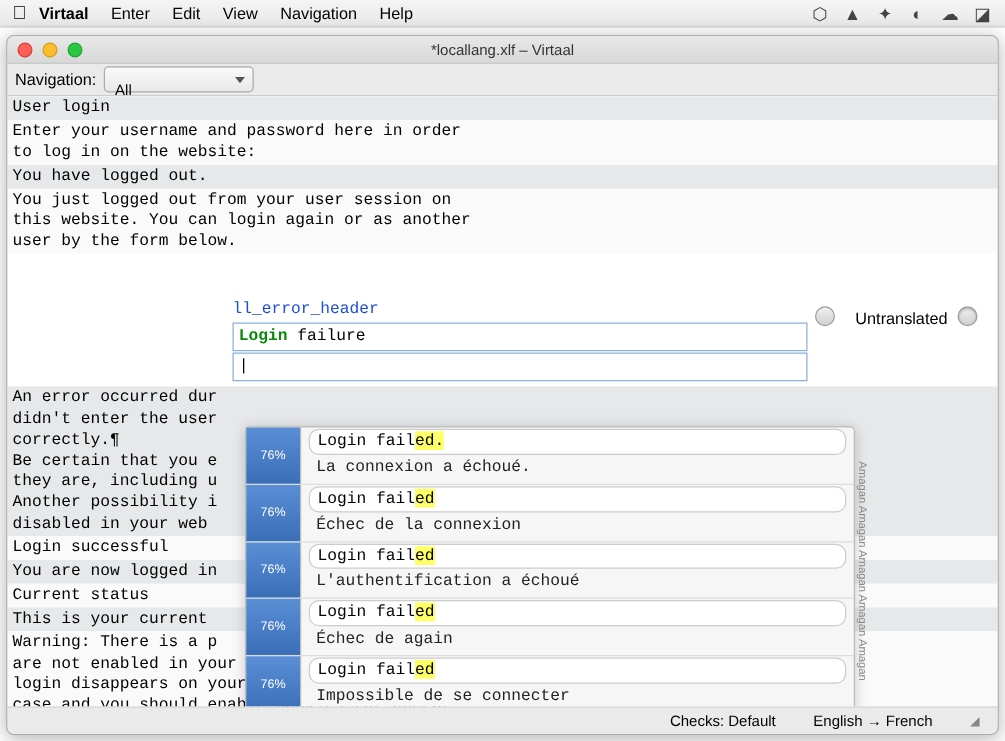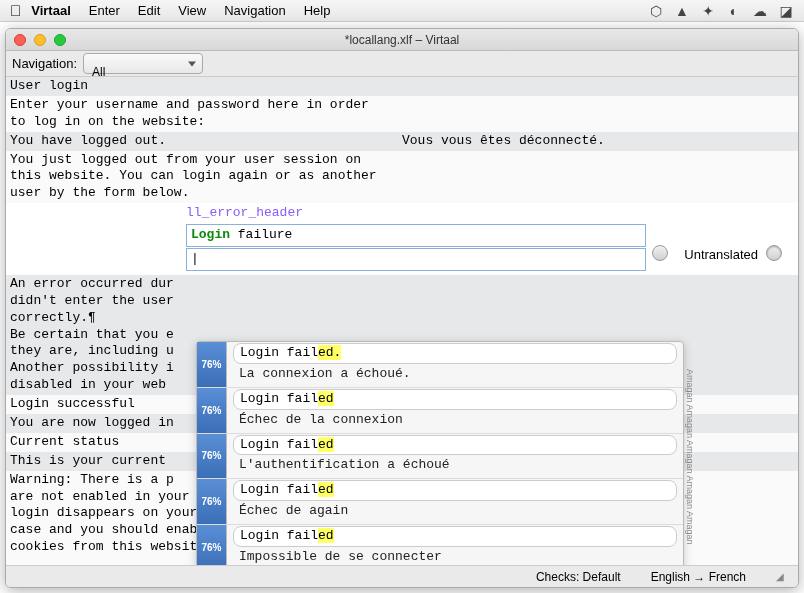--- a/index.html
+++ b/index.html
@@ -119,21 +119,21 @@
     .two-col { display: flex; }
     .two-col .col { flex: 1; }
     
     .edit-area {
       background: #fff;
       padding: 2px 0 2px 170px;
       position: relative;
       font-family: "Courier New", monospace;
       font-size: 13px;
     }
-    .edit-key { color: #8b5cf6; margin-left: 10px; }
+    .edit-key { color: #1d4ed8; margin-left: 10px; margin-top: 34px; }
     .edit-source {
       border: 1px solid #8bb0d9;
       background: #fff;
       padding: 2px 4px;
       margin: 2px 30px 1px 10px;
       width: 460px;
     }
     .edit-source .green { color: #0a8a0a; font-weight: bold; }
     .edit-target {
       border: 1px solid #8bb0d9;
@@ -185,30 +185,29 @@
       font-family: "Courier New", monospace;
       font-size: 13px;
       z-index: 10;
     }
     .sugg-row {
       display: flex;
       border-bottom: 1px solid #dcdcdc;
     }
     .sugg-row:last-child { border-bottom: none; }
     .sugg-pct {
-      width: 30px;
+      width: 44px;
       background: linear-gradient(#5a8fd6, #3a6fb8);
       color: #fff;
       font-size: 10px;
       font-family: sans-serif;
       display: flex;
       align-items: center;
       justify-content: center;
       border-right: 1px solid #bbb;
-      font-weight: bold;
     }
     .sugg-content {
       flex: 1;
       padding: 1px 6px 3px 6px;
     }
     .sugg-source {
       border: 1px solid #ccc;
       border-radius: 8px;
       padding: 1px 6px;
       margin-bottom: 1px;
@@ -285,21 +284,20 @@
     </div>
   </div>
 
   <div class="content">
 
     <div class="row alt">User login</div>
     <div class="row plain">Enter your username and password here in order
 to log in on the website:</div>
     <div class="row alt two-col">
       <div class="col">You have logged out.</div>
-      <div class="col">Vous vous êtes déconnecté.</div>
     </div>
     <div class="row plain">You just logged out from your user session on
 this website. You can login again or as another
 user by the form below.</div>
 
     <div class="edit-area">
       <div class="edit-key">ll_error_header</div>
       <div class="edit-source">
         <span class="green">Login</span><span> failure</span>
       </div>

